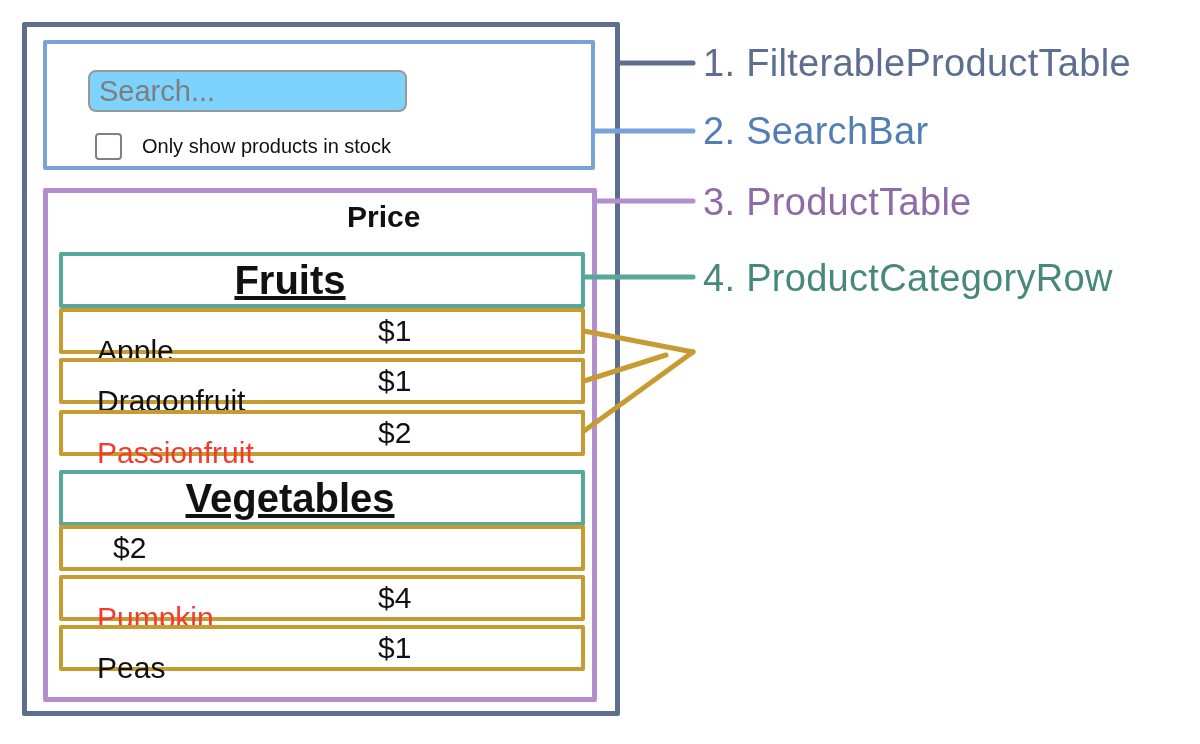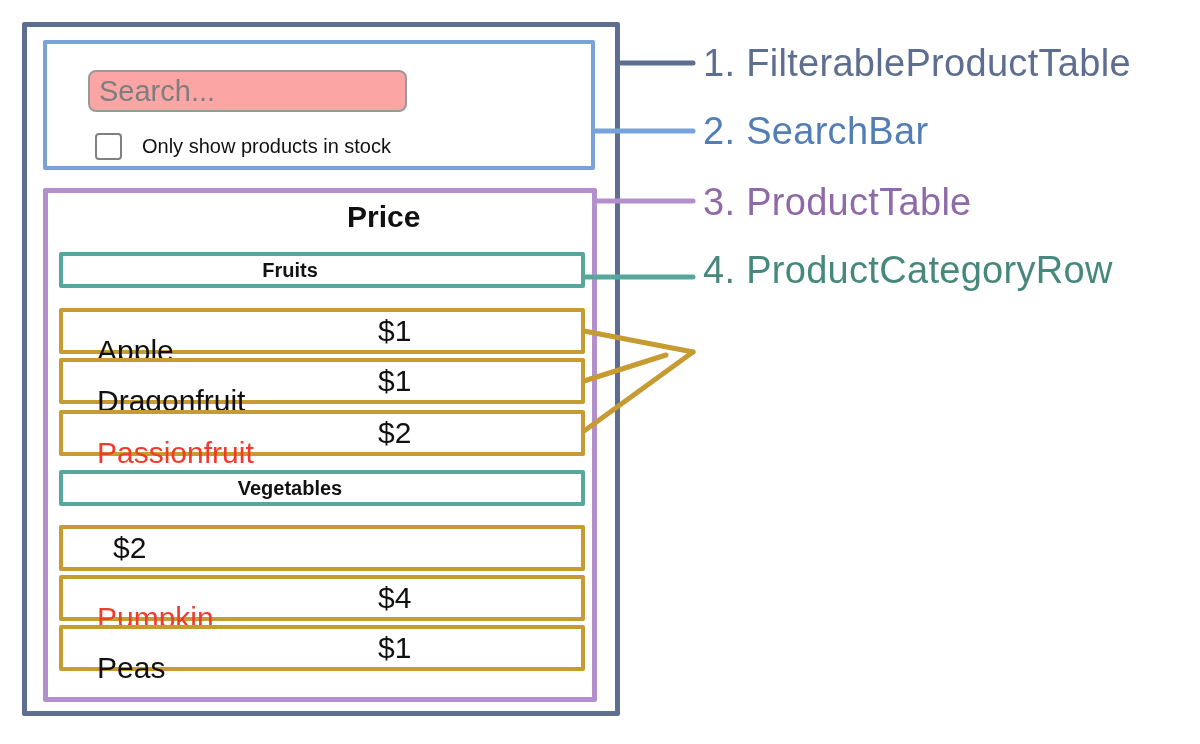--- a/index.html
+++ b/index.html
@@ -15,38 +15,38 @@
   body{font-family:"Liberation Sans", sans-serif;}
   #canvas{position:relative; width:1200px; height:744px; background:#fff; overflow:hidden;}
 
   
   #outer-box{position:absolute; left:22px; top:22px; width:598px; height:694px;
     border:5px solid var(--slate); border-radius:2px;}
   #searchbar-box{position:absolute; left:16px; top:13px; width:552px; height:130px;
     border:4px solid var(--blue-border); border-radius:2px;}
   #search-input{position:absolute; left:41px; top:26px; width:319px; height:42px;
     border:2px solid var(--input-border); border-radius:8px; font-family:"Liberation Sans",sans-serif;
-    font-size:29px; color:#333; padding:0 0 0 9px; outline:none; background:#fca5a5;}
+    font-size:29px; color:#333; padding:0 0 0 9px; outline:none; background:#7dd3fc;}
   #search-input::placeholder{color:var(--placeholder); opacity:1;}
   #stock-checkbox{position:absolute; left:48px; top:89px; width:27px; height:27px;
     -webkit-appearance:none; appearance:none; border:2px solid #808080; border-radius:4px; background:#fff;}
   #stock-label{position:absolute; left:95px; top:86px; height:33px; line-height:33px;
     font-size:20px; color:var(--ink); white-space:nowrap;}
 
   #product-table-box{position:absolute; left:16px; top:161px; width:554px; height:514px;
     border:5px solid var(--purple-border); border-radius:2px;}
   .hdr{position:absolute; top:7px; height:34px; line-height:34px; font-weight:bold;
     font-size:30px; color:var(--ink); white-space:nowrap;}
   #hdr-name{left:95px; width:165px; text-align:center;}
   #hdr-price{left:299px;text-align:right;}
 
   .trow{position:absolute; left:11px; width:526px; display:flex; align-items:center;
     background:#fff; border-radius:2px;}
-  .cat{height:36px; border:4px solid var(--teal-border); justify-content:center;
-    padding-right:64px; font-weight:bold; font-size:20px; color:var(--ink);}
+  .cat{height:56px; border:4px solid var(--teal-border); justify-content:center;
+    padding-right:64px; font-weight:bold; font-size:40px; color:var(--ink);text-decoration:underline;}
   .prod{height:46px; border:4px solid var(--gold-border); padding-left:34px;
     font-size:30px; color:var(--ink);}
   .prod .pname{width:265px; white-space:nowrap;margin-top:40px;}
   .prod .pprice{padding-left:16px; white-space:nowrap;}
   .red{color:var(--red-text);}
 
   #row-cat-fruits{top:59px;}
   #row-apple{top:115px;}
   #row-dragonfruit{top:165px;}
   #row-passionfruit{top:217px;}
@@ -54,21 +54,21 @@
   #row-spinach{top:332px;}
   #row-pumpkin{top:382px;}
   #row-peas{top:432px;}
 
   
   .dlabel{position:absolute; left:703px; height:48px; line-height:48px;
     font-size:38px; letter-spacing:0.3px; white-space:nowrap;}
   #dlabel-1{top:39px;  color:var(--slate);}
   #dlabel-2{top:107px; color:var(--blue-text);}
   #dlabel-3{top:178px; color:var(--purple-text);}
-  #dlabel-4{top:246px; color:var(--teal-text);}
+  #dlabel-4{top:254px; color:var(--teal-text);}
   #dlabel-5{top:328px; color:var(--gold-text);}
 
   
   #connector-svg{position:absolute; left:0; top:0; width:1200px; height:744px;
     pointer-events:none;}
   .l-slate{stroke:var(--slate);} .l-blue{stroke:var(--blue-border);}
   .l-purple{stroke:var(--purple-border);} .l-teal{stroke:var(--teal-border);}
   .l-gold{stroke:var(--gold-border);}
   #connector-svg line{stroke-width:5; stroke-linecap:round;}
 </style>

